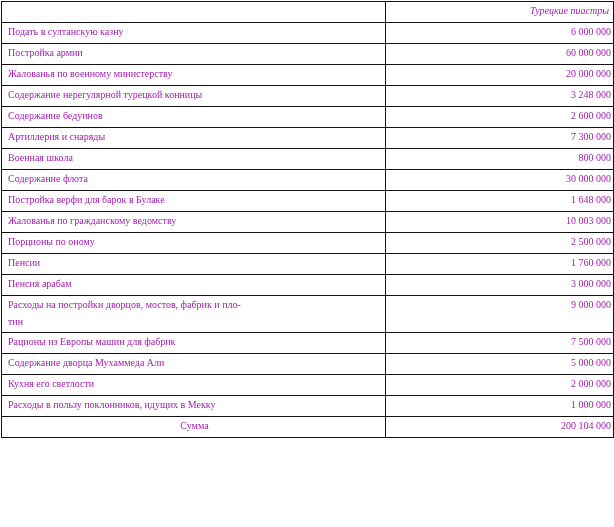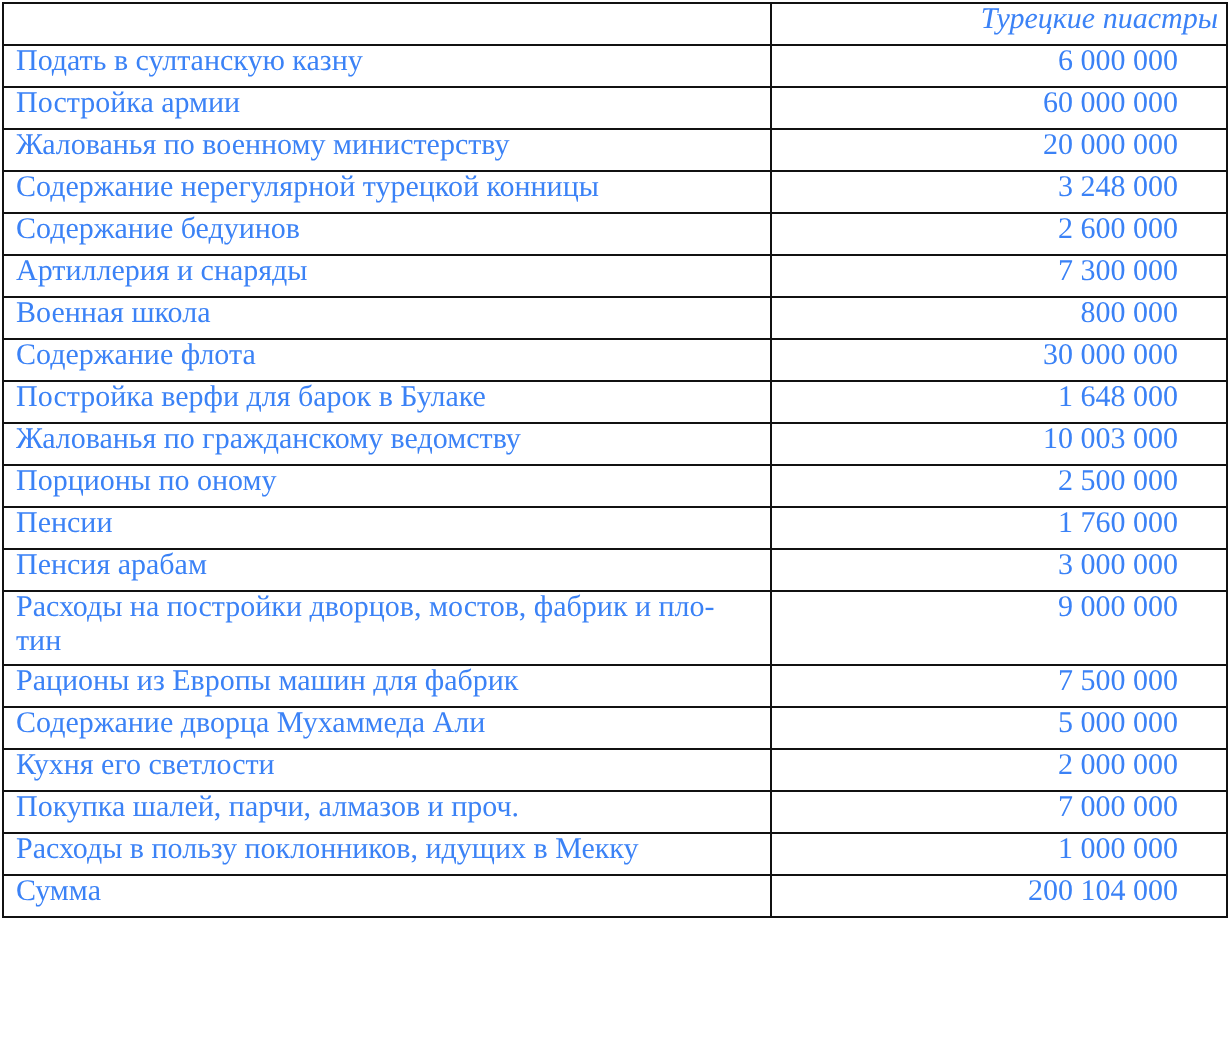--- a/index.html
+++ b/index.html
@@ -2,38 +2,38 @@
 <html><head>
   <meta charset="utf-8">
   <style>
     html, body { margin: 0; padding: 0; background: #ffffff; }
     body { width: 614px; height: 527px; overflow: hidden; }
     table.budget {
       border-collapse: collapse;
       width: 612px;
       margin: 1px 0 0 1px;
       font-family: "Liberation Serif", "DejaVu Serif", serif;
-      font-size: 15px;
-      color: #3b82f6;
+      font-size: 10px;
+      color: #a21caf;
       table-layout: fixed;
     }
     table.budget col.c1 { width: 384px; }
     table.budget col.c2 { width: 228px; }
     table.budget td, table.budget th {
       border: 1.3px solid #111;
       padding: 0 4px 0 6px;
       height: 20px;
       line-height: 17px;
       vertical-align: top;
       font-weight: normal;
     }
-    table.budget td.num { text-align: right; padding-right: 24px; }
+    table.budget td.num { text-align: right; padding-right: 2px; }
     th.header-value { text-align: right; font-style: italic; padding-right: 6px; }
     tr.tall td { height: 36px; }
-    td.total-label { text-align: left; padding-right: 8px; }
+    td.total-label { text-align: center; padding-right: 8px; }
   </style>
 </head>
 <body>
 
 <table class="budget">
   <colgroup>
       <col class="c1">
       <col class="c2">
     </colgroup>
   <thead>
@@ -105,24 +105,20 @@
       </tr>
     <tr>
         <td>Содержание дворца Мухаммеда Али</td>
         <td class="num">5 000 000</td>
       </tr>
     <tr>
         <td>Кухня его светлости</td>
         <td class="num">2 000 000</td>
       </tr>
     <tr>
-        <td>Покупка шалей, парчи, алмазов и проч.</td>
-        <td class="num">7 000 000</td>
-      </tr>
-    <tr>
         <td>Расходы в пользу поклонников, идущих в Мекку</td>
         <td class="num">1 000 000</td>
       </tr>
     <tr>
       <td class="total-label">Сумма</td>
       <td class="num">200 104 000</td>
     </tr>
   </tbody>
 </table>
 

